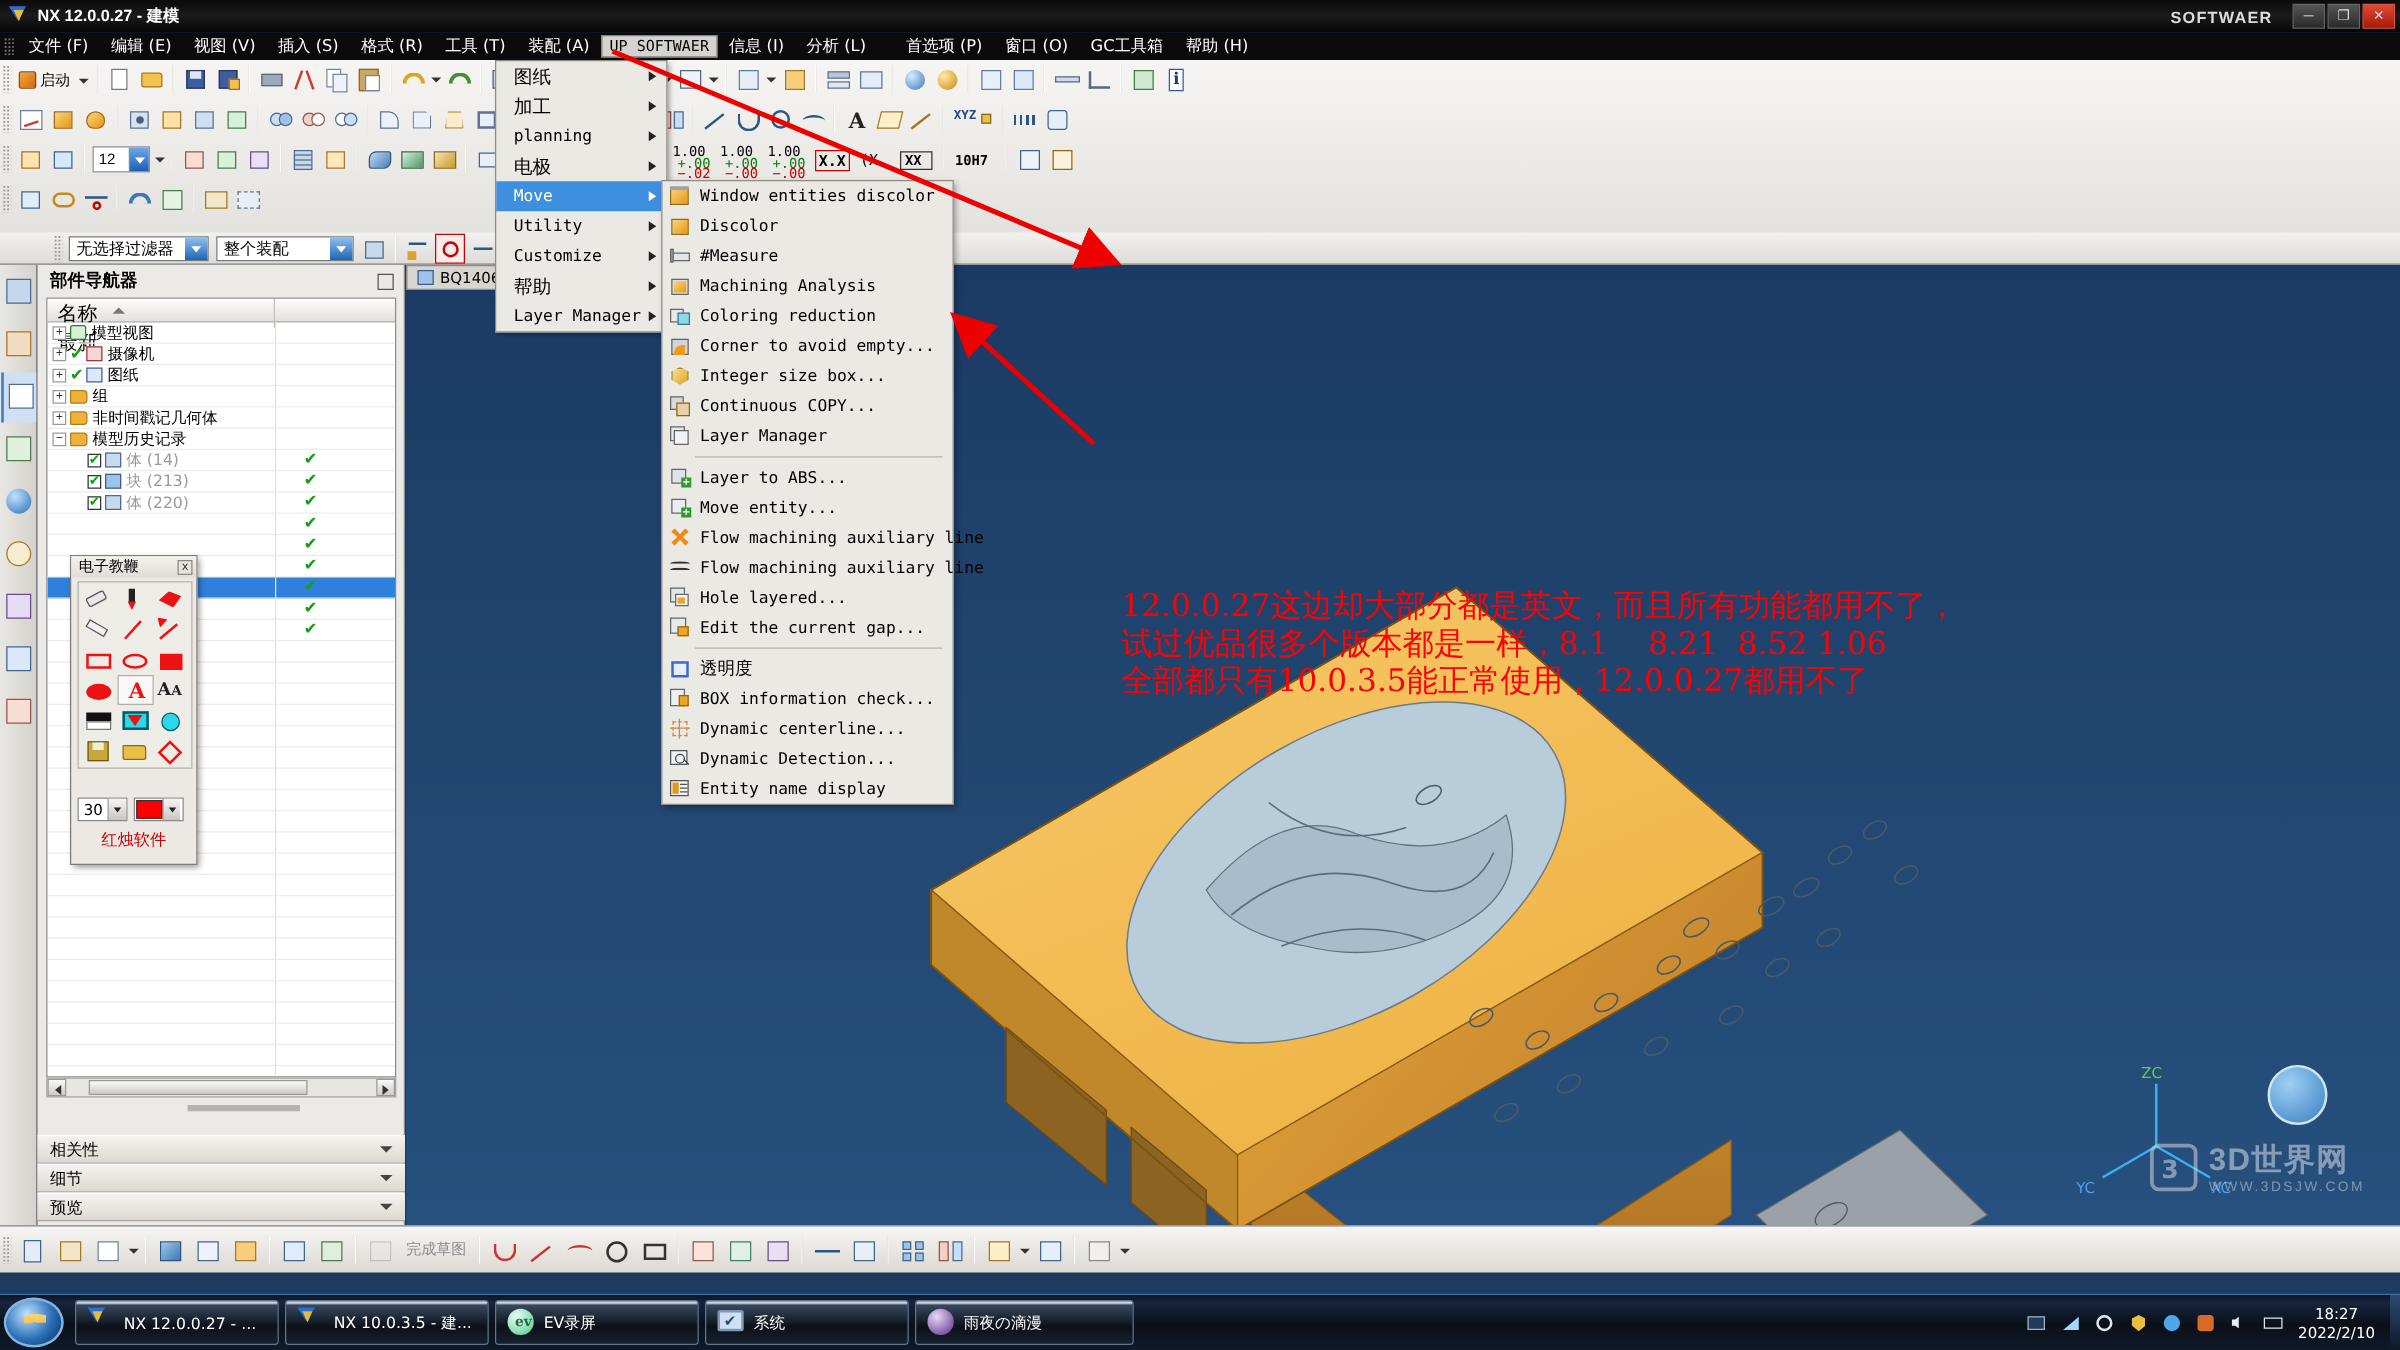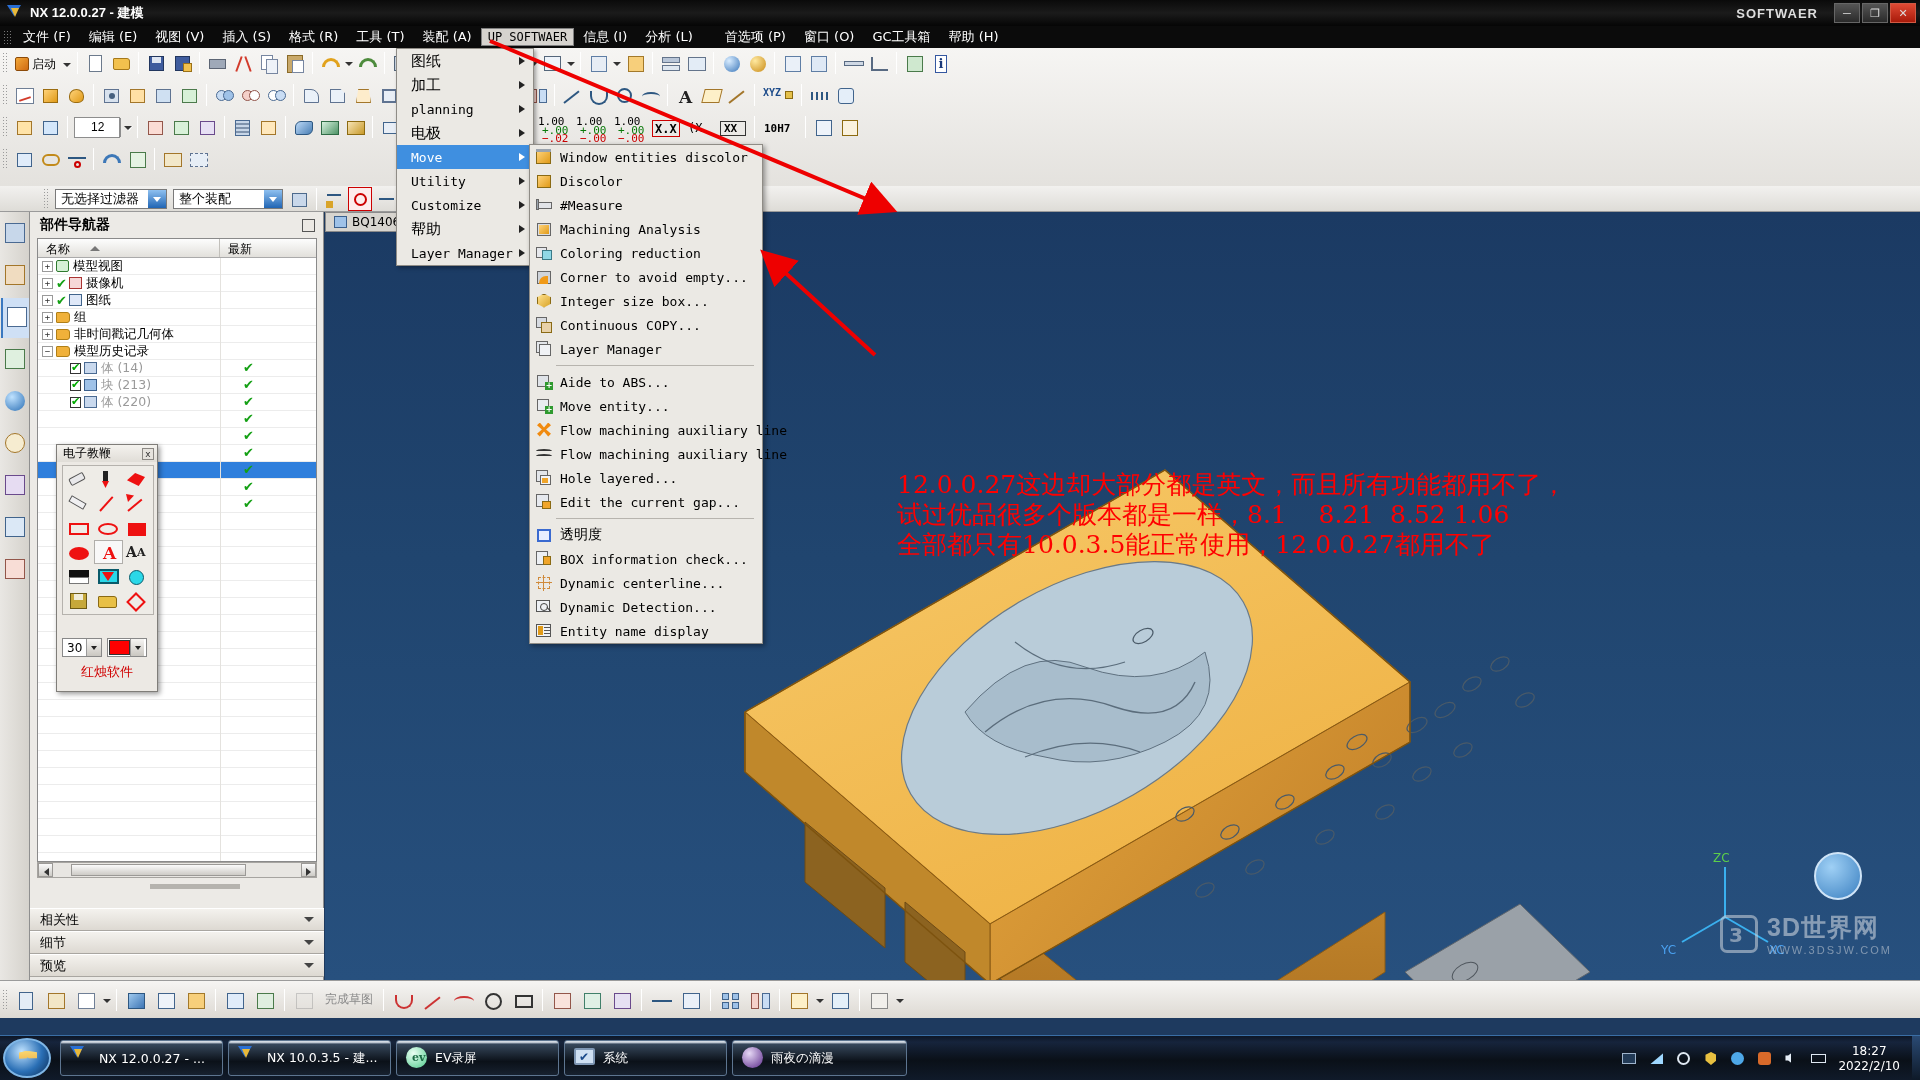--- a/index.html
+++ b/index.html
@@ -60,21 +60,21 @@
   .dropcaret { width:11px; height:24px; display:inline-block; position:relative; }
   .dropcaret:after { content:""; position:absolute; left:2px; top:11px;
      border-left:4px solid transparent; border-right:4px solid transparent; border-top:4px solid #333; }
 
   
   .g { position:absolute; }
   .ico-box { left:3px; top:4px; width:17px; height:15px; border:1px solid #55667a; }
 
   .combo { height:21px; border:1px solid #8d8d8d; background:#fff; display:inline-flex;
      align-items:center; font-size:12px; color:#000; margin:0 2px; }
-  .combo .cv { padding:0 16px; flex:1; }
+  .combo .cv { padding:0 4px; flex:1; }
   .combo .carr { width:16px; height:19px; background:linear-gradient(to bottom,#6fa8e8,#1c5fb0);
      position:relative; border-left:1px solid #8d8d8d; }
   .combo .carr:after { content:""; position:absolute; left:4px; top:8px;
      border-left:4px solid transparent; border-right:4px solid transparent; border-top:5px solid #fff; }
 
   .tolbl { font-family:"DejaVu Sans Mono","Liberation Mono",monospace; font-size:11px; color:#000;
      line-height:10px; text-align:center; }
 
   
   .selbar { position:absolute; left:0; top:186px; width:1920px; height:26px;
@@ -97,21 +97,21 @@
   
   .pnav { position:absolute; left:30px; top:212px; width:294px; height:768px;
      background:#eceae6; border-right:1px solid #8f8f8f; }
   .pnav-head { height:26px; display:flex; align-items:center; justify-content:space-between;
      padding:0 8px 0 10px; font-weight:bold; font-size:14px; color:#000;
      font-family:"DejaVu Sans",sans-serif; }
   .pin { width:13px; height:13px; border:1px solid #555; background:#ece9e4; }
   .tree-wrap { position:absolute; left:7px; top:26px; width:280px; height:624px;
      border:1px solid #8a8a8a; background:#fff; overflow:hidden; }
   .tree-head { height:19px; background:linear-gradient(to bottom,#fdfdfd,#e2e0db);
-     border-bottom:1px solid #aaa; display:flex; font-size:12px; color:#000; }
+     border-bottom:1px solid #aaa; display:flex; font-size:16px; color:#000;flex-direction:column; }
   .th { padding:2px 0 0 8px; font-family:"DejaVu Sans",sans-serif; }
   .th.c1 { width:182px; border-right:1px solid #c2c0bb; position:relative; }
   .th.c2 { width:96px; }
   .sortarrow { position:absolute; left:52px; top:7px; width:0; height:0;
      border-left:5px solid transparent; border-right:5px solid transparent; border-bottom:5px solid #777; }
   .trow { height:17px; display:flex; align-items:center; font-size:12.5px;
      border-bottom:1px solid #ececec; font-family:"DejaVu Sans",sans-serif; position:relative;}
   .trow .cellname { width:182px; display:flex; align-items:center; padding-left:4px; overflow:hidden; white-space:nowrap;}
   .trow .cellstate { width:96px; border-left:1px solid #e4e2de; height:17px; position:relative; }
   .trow.sel { background:#2f7fdc; color:#fff; }
@@ -1373,21 +1373,21 @@
         <span class="g" style="left:3px;top:3px;width:12px;height:12px;background:#f0f2f5;border:1px solid #666"></span>
       </span>
       <span>Layer Manager</span>
     </div>
     <div class="sub-sep"></div>
     <div class="sub-item">
       <span class="si">
         <span class="g" style="left:1px;top:1px;width:12px;height:12px;background:#dfe3e8;border:1px solid #666"></span>
         <span class="g" style="left:9px;top:8px;width:8px;height:8px;background:#2f9a2f;color:#fff;font:bold 8px 'DejaVu Sans',sans-serif;text-align:center;line-height:8px">+</span>
       </span>
-      <span>Aide to ABS...</span>
+      <span>Layer to ABS...</span>
     </div>
     <div class="sub-item">
       <span class="si">
         <span class="g" style="left:1px;top:1px;width:12px;height:12px;background:#e9ecf0;border:1px solid #666"></span>
         <span class="g" style="left:9px;top:8px;width:8px;height:8px;background:#2f9a2f;color:#fff;font:bold 8px 'DejaVu Sans',sans-serif;text-align:center;line-height:8px">+</span>
       </span>
       <span>Move entity...</span>
     </div>
     <div class="sub-item">
       <span class="si">

